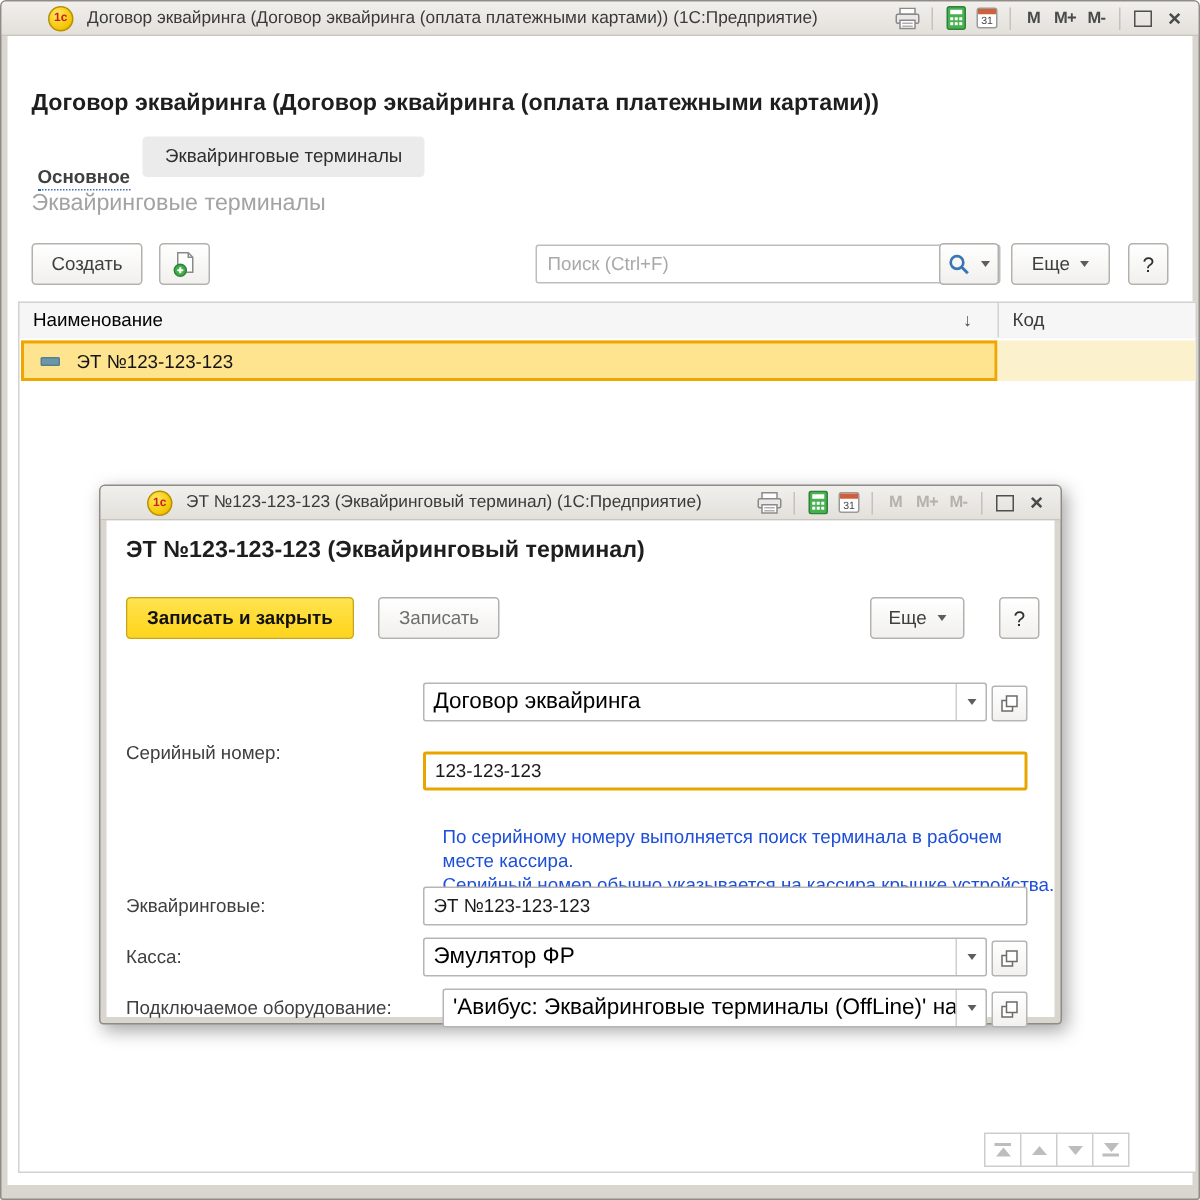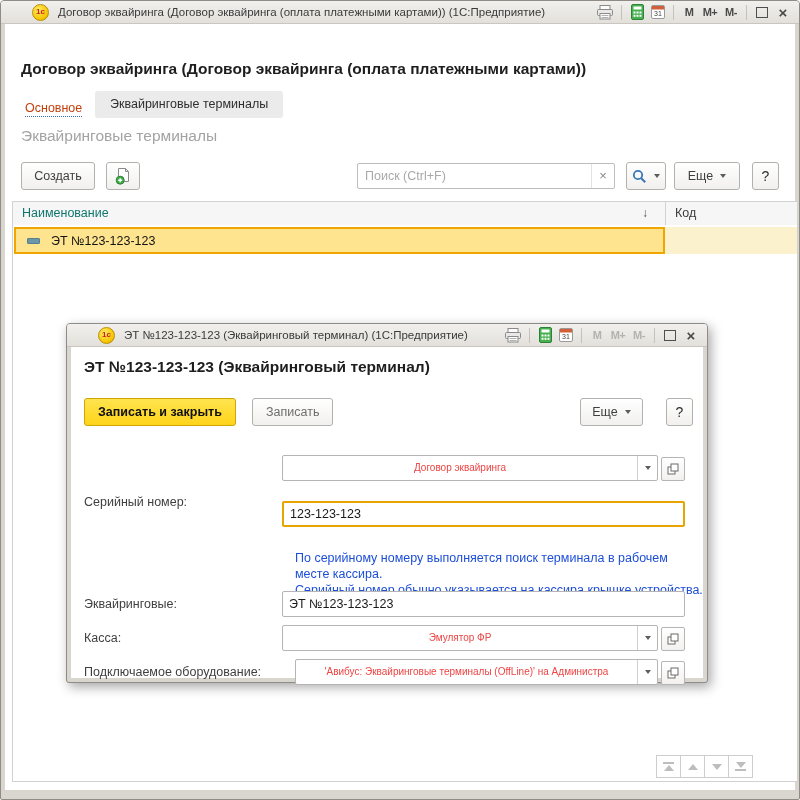--- a/index.html
+++ b/index.html
@@ -15,44 +15,44 @@
   .tb-icons{display:flex;align-items:center;gap:5px;flex:0 0 auto;}
   .tb-sep{width:1px;height:15px;background:#c6c2bb;margin:0 2px;}
   .tb-btn{display:flex;align-items:center;justify-content:center;min-width:16px;height:17px;cursor:default;}
   .mem{font-size:11px;font-weight:bold;color:#4a4a4a;letter-spacing:-0.5px;}
   .mem.disabled{color:#b5b2ae;}
   .max-glyph{width:10px;height:9px;border:1.5px solid #4f4f4f;display:inline-block;}
   .close-glyph{font-size:15px;font-weight:bold;color:#4a4a4a;line-height:1;}
   
   .content{position:absolute;left:4px;right:4px;top:23px;bottom:9px;background:#ffffff;}
   .page-title{position:absolute;left:16px;top:36px;font-size:15.5px;font-weight:bold;color:#1e1e1e;}
-  .nav-link{position:absolute;left:20px;top:77px;font-size:12.5px;color:#c2410c;border-bottom:1px dotted #3b6fb5;padding-bottom:1px;cursor:pointer;}
+  .nav-link{position:absolute;left:20px;top:87px;font-size:12.5px;color:#404040;border-bottom:1px dotted #3b6fb5;padding-bottom:1px;cursor:pointer;font-weight:bold;}
   .tab-active{position:absolute;left:90px;top:67px;height:27px;line-height:27px;padding:0 15px;background:#ebebeb;border-radius:3px;
     font-size:12.5px;color:#2e2e2e;cursor:pointer;}
   .section-title{position:absolute;left:16px;top:103px;font-size:15.5px;color:#a3a3a3;}
   
   .btn{display:inline-flex;align-items:center;justify-content:center;gap:7px;height:28px;padding:0 13px;
     background:linear-gradient(#ffffff,#f1f0ee);border:1px solid #b3b1ad;border-radius:3px;font-size:12.5px;color:#3f3f3f;
     box-sizing:border-box;cursor:pointer;}
   .btn-yellow{background:linear-gradient(#ffe44f,#ffd41a);border:1px solid #cfa700;font-weight:bold;color:#111;}
   .caret{width:0;height:0;border-left:3.5px solid transparent;border-right:3.5px solid transparent;border-top:4.5px solid #5d5d5d;display:inline-block;}
   
   .toolbar-create{position:absolute;left:16px;top:138px;width:74px;}
   .toolbar-copy{position:absolute;left:101px;top:138px;width:34px;padding:0;}
-  .search-box{position:absolute;left:352px;top:139px;width:258px;height:26px;border:1px solid #bdbdbd;border-radius:2px;
+  .search-box{position:absolute;left:352px;top:139px;width:310px;height:26px;border:1px solid #bdbdbd;border-radius:2px;
     box-sizing:border-box;display:flex;align-items:center;background:#fff;}
   .search-box input{flex:1;border:none;outline:none;font-size:12.5px;padding:0 7px;color:#333;font-family:"Liberation Sans",sans-serif;background:transparent;}
   .search-box input::placeholder{color:#a9a9a9;}
   .search-clear{width:22px;text-align:center;color:#8a8a8a;font-size:13px;cursor:pointer;border-left:1px solid #e3e3e3;line-height:24px;}
   .btn-search{position:absolute;left:621px;top:138px;width:40px;padding:0 8px;}
   .btn-more-main{position:absolute;left:669px;top:138px;width:66px;}
   .btn-help-main{position:absolute;left:747px;top:138px;width:27px;padding:0;font-size:14px;color:#2e2e2e;}
   
   .table-header{position:absolute;left:7px;top:177px;width:786px;height:25px;background:#f6f6f6;border:1px solid #d2d2d2;box-sizing:border-box;}
-  .th-name{position:absolute;left:9px;top:0;line-height:23px;font-size:12.5px;color:#0f766e;}
+  .th-name{position:absolute;left:9px;top:0;line-height:23px;font-size:12.5px;color:#000000;}
   .th-sort{position:absolute;left:629px;top:0;line-height:23px;font-size:12px;color:#555;}
   .th-div{position:absolute;left:652px;top:0;bottom:0;width:1px;background:#d2d2d2;}
   .th-code{position:absolute;left:662px;top:0;line-height:23px;font-size:12.5px;color:#3c3c3c;}
   .table-body{position:absolute;left:7px;top:201px;width:786px;height:557px;border:1px solid #d2d2d2;border-top:none;box-sizing:border-box;background:#fff;}
   .row-selected{position:absolute;left:1px;top:2px;width:651px;height:27px;background:#ffe48f;border:2px solid #efa600;box-sizing:border-box;
     display:flex;align-items:center;cursor:pointer;}
   .row-icon{width:11px;height:4px;border-radius:1px;background:#6d97a6;border:1px solid #57808f;margin:0 11px 0 11px;flex:0 0 auto;}
   .row-text{font-size:12.5px;color:#141414;}
   .code-cell{position:absolute;left:652px;top:2px;width:132px;height:27px;background:#fbf2cd;font-size:12.5px;color:#141414;line-height:27px;padding-left:8px;box-sizing:border-box;}
   
@@ -69,21 +69,21 @@
   .dlg-heading{position:absolute;left:13px;top:11px;font-size:15.5px;font-weight:bold;color:#1e1e1e;}
   .dlg-commands{position:absolute;left:13px;top:51px;right:10px;height:28px;}
   .btn-save-close{position:absolute;left:0;top:0;}
   .btn-save{position:absolute;left:168px;top:0;color:#6e6e6e;}
   .btn-more-dlg{position:absolute;right:50px;top:0;width:63px;}
   .btn-help-dlg{position:absolute;right:0;top:0;width:27px;padding:0;font-size:14px;color:#2e2e2e;}
   .field-label{position:absolute;left:13px;font-size:12.5px;color:#3f3f3f;line-height:26px;white-space:nowrap;}
   .field-ctrl{position:absolute;left:211px;right:18px;height:26px;box-sizing:border-box;}
   .combo{position:absolute;left:0;right:27px;top:0;height:26px;border:1px solid #b5b5b5;border-radius:2px;box-sizing:border-box;
     display:flex;align-items:stretch;background:#fff;}
-  .combo-value{flex:1;font-size:10px;color:#ef4444;line-height:24px;padding:0 6px;white-space:nowrap;overflow:hidden;text-align:center;}
+  .combo-value{flex:1;font-size:15px;color:#000000;line-height:24px;padding:0 6px;white-space:nowrap;overflow:hidden;}
   .combo-caret{width:19px;border-left:1px solid #cfcfcf;display:flex;align-items:center;justify-content:center;cursor:pointer;}
   .open-btn{position:absolute;right:0;top:2px;width:22px;height:22px;border:1px solid #b5b5b5;border-radius:2px;background:linear-gradient(#fff,#f2f1ef);
     display:flex;align-items:center;justify-content:center;cursor:pointer;}
   .text-input{width:100%;height:26px;border:1px solid #b5b5b5;border-radius:2px;box-sizing:border-box;font-size:12.5px;color:#1a1a1a;
     padding:0 6px;font-family:"Liberation Sans",sans-serif;outline:none;background:#fff;}
   .text-input.focused{border:2px solid #e8a500;}
   .hint{position:absolute;left:224px;top:176px;width:408px;font-size:12.5px;color:#1d4ed8;line-height:16px;margin-top:27px;}
   svg{display:block;}
 </style>
 </head>

